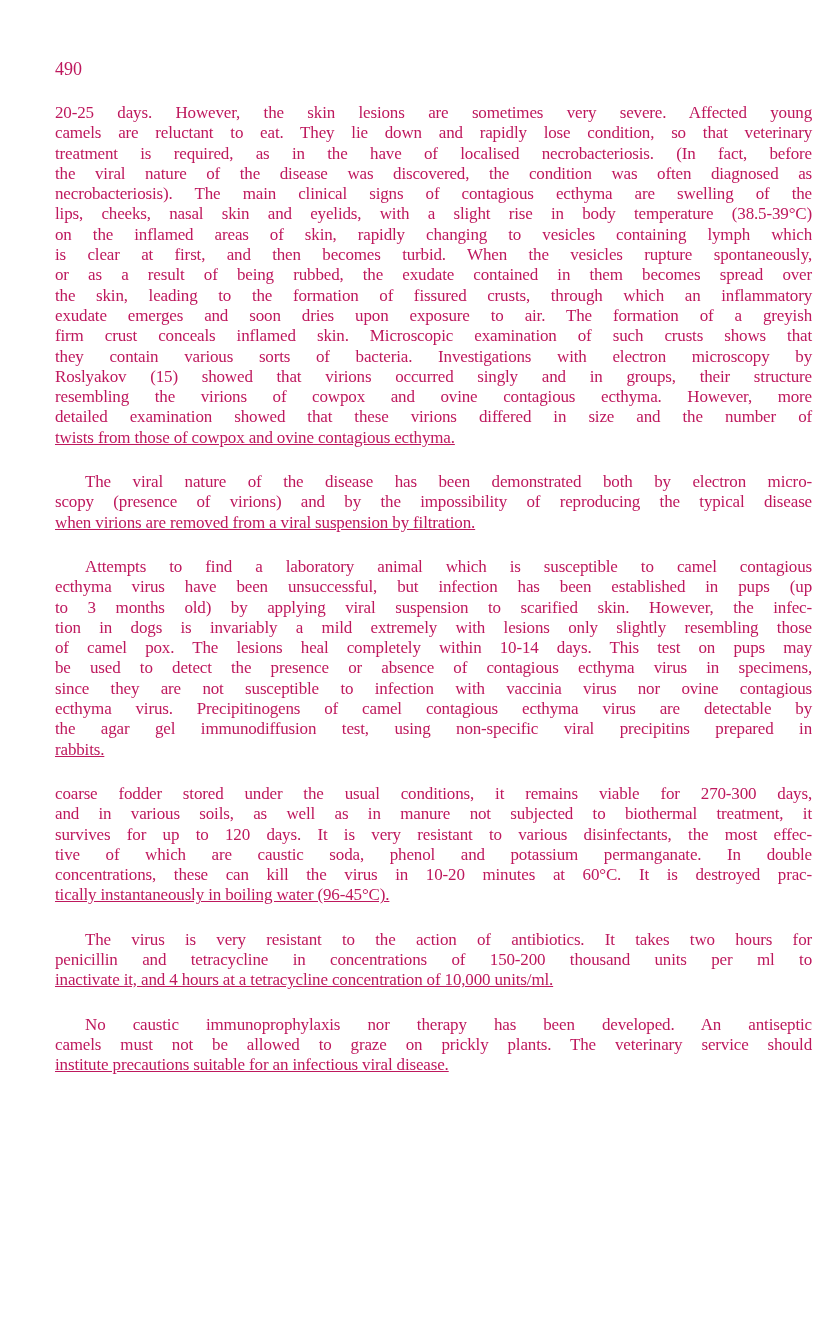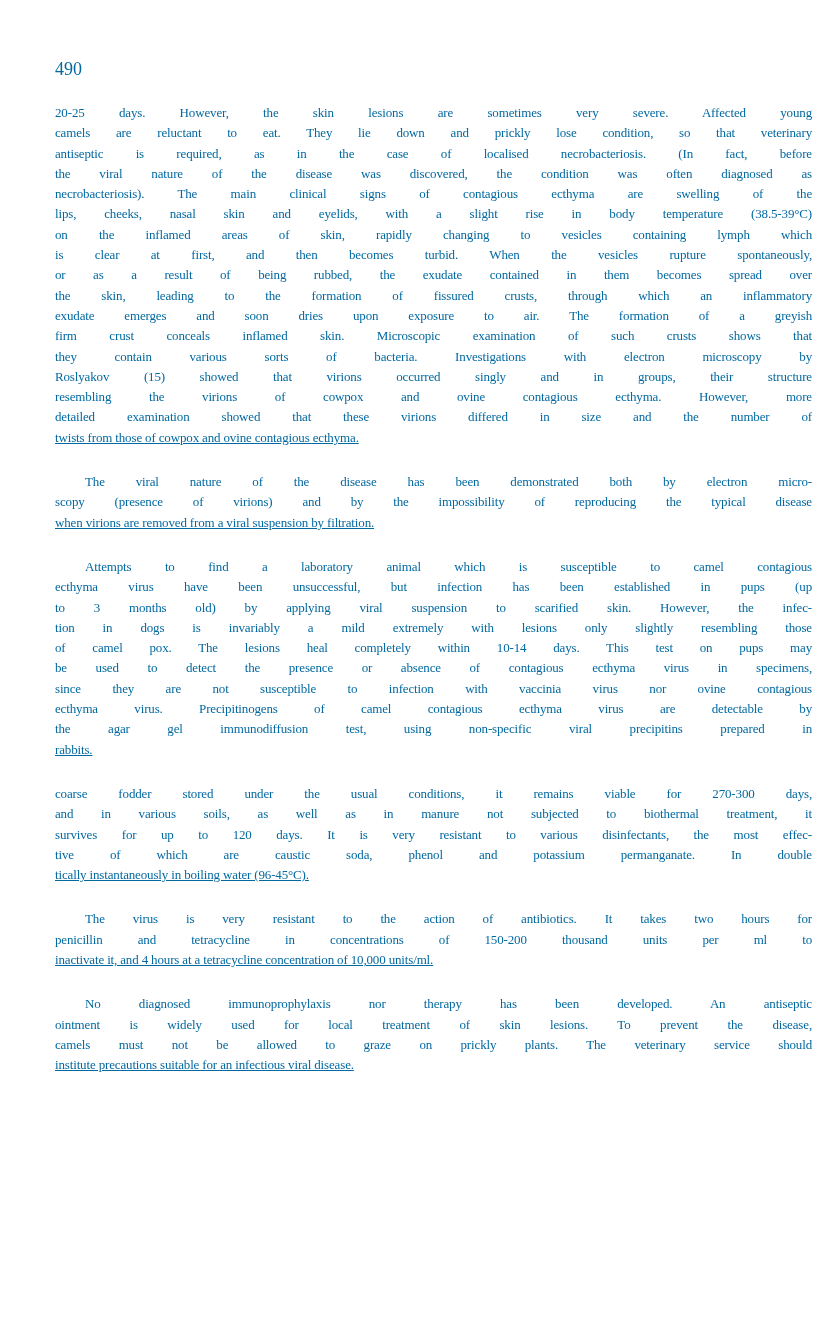--- a/index.html
+++ b/index.html
@@ -1,32 +1,32 @@
 <!DOCTYPE html>
 <html><head>
 <meta charset="utf-8">
 <style>
   html, body { margin: 0; padding: 0; background: #ffffff; }
   body { width: 823px; height: 1339px; position: relative; overflow: hidden; }
   .page {
     position: absolute; left: 0; top: 0; width: 823px; height: 1339px;
     font-family: "Liberation Serif", "DejaVu Serif", serif;
-    color: #0369a1;
+    color: #be185d;
   }
   .page-number {
     position: absolute; left: 55px; top: 58px;
     font-size: 18px; line-height: 22px;
   }
   .body-text {
     position: absolute; left: 55px; top: 103px; width: 757px;
   }
   .para { margin: 0; }
   .line {
     display: block;
-    font-size: 13px;
+    font-size: 17px;
     line-height: 20.3px;
     height: 20.3px;
     white-space: nowrap;
     text-align: justify;
     text-align-last: justify;
     letter-spacing: -0.15px;
   }
   .line.last { text-align-last: left; text-decoration: underline; }
   .line.indent { text-indent: 30px; }
   .gap { height: 24px; }
@@ -34,22 +34,22 @@
 </head>
 <body>
 
 <div class="page">
   <div class="page-number">490</div>
 
   <div class="body-text">
 
     <div class="para">
       <span class="line">20-25 days. However, the skin lesions are sometimes very severe. Affected young</span>
-      <span class="line">camels are reluctant to eat. They lie down and prickly lose condition, so that veterinary</span>
-      <span class="line">antiseptic is required, as in the case of localised necrobacteriosis. (In fact, before</span>
+      <span class="line">camels are reluctant to eat. They lie down and rapidly lose condition, so that veterinary</span>
+      <span class="line">treatment is required, as in the have of localised necrobacteriosis. (In fact, before</span>
       <span class="line">the viral nature of the disease was discovered, the condition was often diagnosed as</span>
       <span class="line">necrobacteriosis). The main clinical signs of contagious ecthyma are swelling of the</span>
       <span class="line">lips, cheeks, nasal skin and eyelids, with a slight rise in body temperature (38.5-39°C)</span>
       <span class="line">on the inflamed areas of skin, rapidly changing to vesicles containing lymph which</span>
       <span class="line">is clear at first, and then becomes turbid. When the vesicles rupture spontaneously,</span>
       <span class="line">or as a result of being rubbed, the exudate contained in them becomes spread over</span>
       <span class="line">the skin, leading to the formation of fissured crusts, through which an inflammatory</span>
       <span class="line">exudate emerges and soon dries upon exposure to air. The formation of a greyish</span>
       <span class="line">firm crust conceals inflamed skin. Microscopic examination of such crusts shows that</span>
       <span class="line">they contain various sorts of bacteria. Investigations with electron microscopy by</span>
@@ -82,34 +82,34 @@
       <span class="line last">rabbits.</span>
     </div>
 
     <div class="gap"></div>
 
     <div class="para">
       <span class="line">coarse fodder stored under the usual conditions, it remains viable for 270-300 days,</span>
       <span class="line">and in various soils, as well as in manure not subjected to biothermal treatment, it</span>
       <span class="line">survives for up to 120 days. It is very resistant to various disinfectants, the most effec-</span>
       <span class="line">tive of which are caustic soda, phenol and potassium permanganate. In double</span>
+      <span class="line">concentrations, these can kill the virus in 10-20 minutes at 60°C. It is destroyed prac-</span>
       <span class="line last">tically instantaneously in boiling water (96-45°C).</span>
     </div>
 
     <div class="gap"></div>
 
     <div class="para">
       <span class="line indent">The virus is very resistant to the action of antibiotics. It takes two hours for</span>
       <span class="line">penicillin and tetracycline in concentrations of 150-200 thousand units per ml to</span>
       <span class="line last">inactivate it, and 4 hours at a tetracycline concentration of 10,000 units/ml.</span>
     </div>
 
     <div class="gap"></div>
 
     <div class="para">
-      <span class="line indent">No diagnosed immunoprophylaxis nor therapy has been developed. An antiseptic</span>
-      <span class="line">ointment is widely used for local treatment of skin lesions. To prevent the disease,</span>
+      <span class="line indent">No caustic immunoprophylaxis nor therapy has been developed. An antiseptic</span>
       <span class="line">camels must not be allowed to graze on prickly plants. The veterinary service should</span>
       <span class="line last">institute precautions suitable for an infectious viral disease.</span>
     </div>
 
   </div>
 </div>
 
 </body></html>

